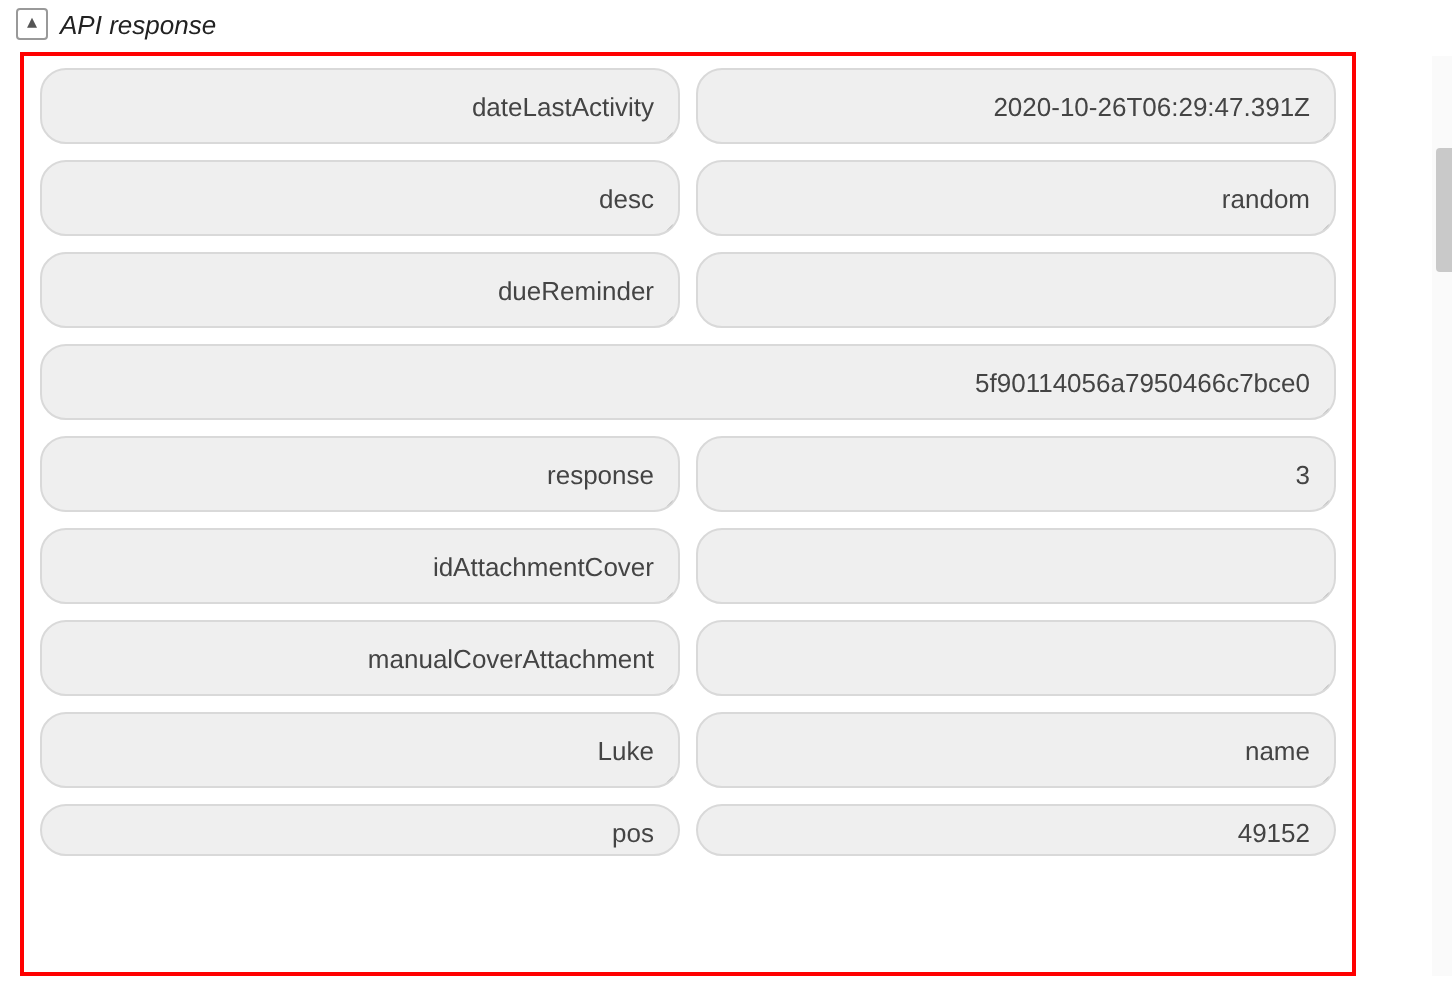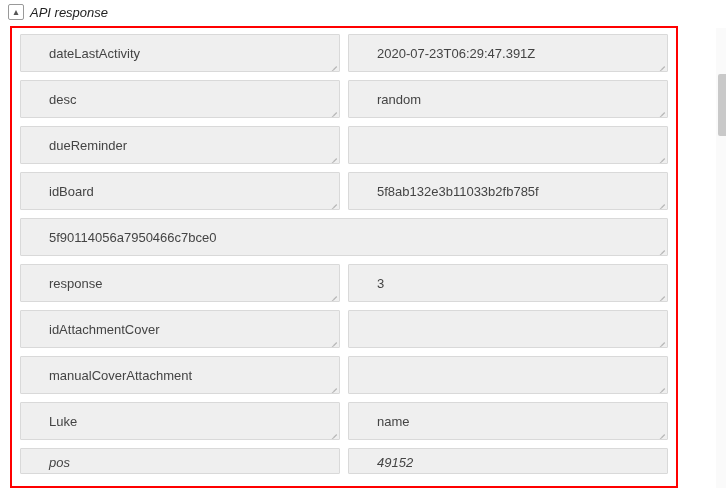--- a/index.html
+++ b/index.html
@@ -58,29 +58,30 @@
   }
   .row {
     display: flex;
     gap: 8px;
   }
   .cell {
     position: relative;
     flex: 1;
     background: #efefef;
     border: 1px solid #d9d9d9;
-    border-radius: 1px;
+    border-radius: 13px;
     height: 38px;
     display: flex;
     align-items: center;
-    padding: 0 28px;
+    padding: 0 12px;
     color: #444;
     font-size: 13px;
     overflow: hidden;
     white-space: nowrap;
+    justify-content: flex-end;
   }
   .resize-grip {
     position: absolute;
     right: 2px;
     bottom: 2px;
     width: 8px;
     height: 8px;
     pointer-events: none;
   }
   .resize-grip::before,
@@ -113,21 +114,20 @@
     top: 46px;
     width: 11px;
     height: 62px;
     background: #c9c9c9;
     border-radius: 2px;
   }
   .row.clipped .cell {
     height: 26px;
     align-items: flex-start;
     padding-top: 6px;
-    font-style: italic;
   }
 </style>
 </head>
 <body>
 
 <div class="panel-header">
   <div class="collapse-btn">
     <span>▴</span>
   </div>
   <div class="panel-title">API response</div>
@@ -136,21 +136,21 @@
 <div class="outer-frame">
   <div class="red-box">
     <div class="rows">
 
       <div class="row">
         <div class="cell">
             <span>dateLastActivity</span>
             <span class="resize-grip"></span>
           </div>
         <div class="cell">
-            <span>2020-07-23T06:29:47.391Z</span>
+            <span>2020-10-26T06:29:47.391Z</span>
             <span class="resize-grip"></span>
           </div>
       </div>
 
       <div class="row">
         <div class="cell">
             <span>desc</span>
             <span class="resize-grip"></span>
           </div>
         <div class="cell">
@@ -163,30 +163,20 @@
         <div class="cell">
             <span>dueReminder</span>
             <span class="resize-grip"></span>
           </div>
         <div class="cell">
             <span></span>
             <span class="resize-grip"></span>
           </div>
       </div>
 
-      <div class="row">
-        <div class="cell">
-            <span>idBoard</span>
-            <span class="resize-grip"></span>
-          </div>
-        <div class="cell">
-            <span>5f8ab132e3b11033b2fb785f</span>
-            <span class="resize-grip"></span>
-          </div>
-      </div>
 
       <div class="row">
         <div class="cell">
             <span>5f90114056a7950466c7bce0</span>
             <span class="resize-grip"></span>
           </div>
       </div>
 
       <div class="row">
         <div class="cell">

